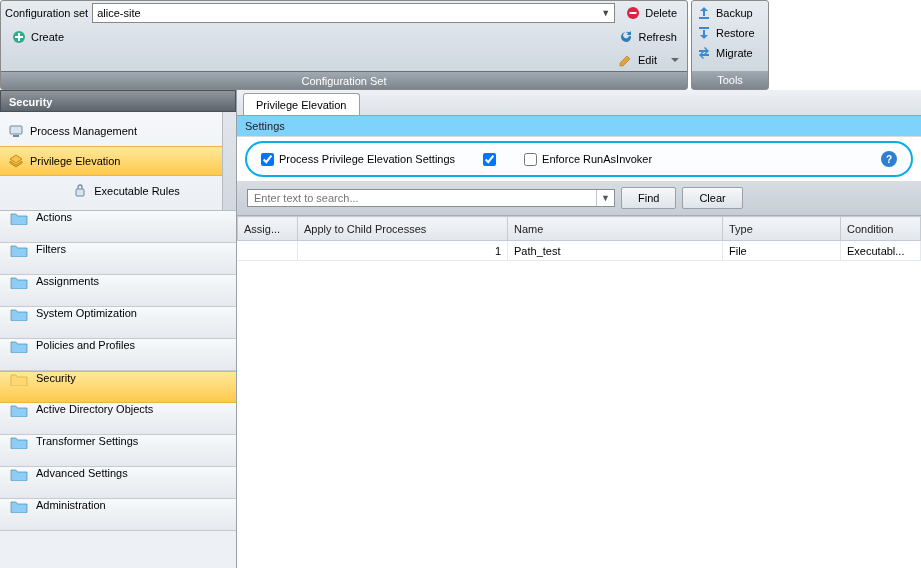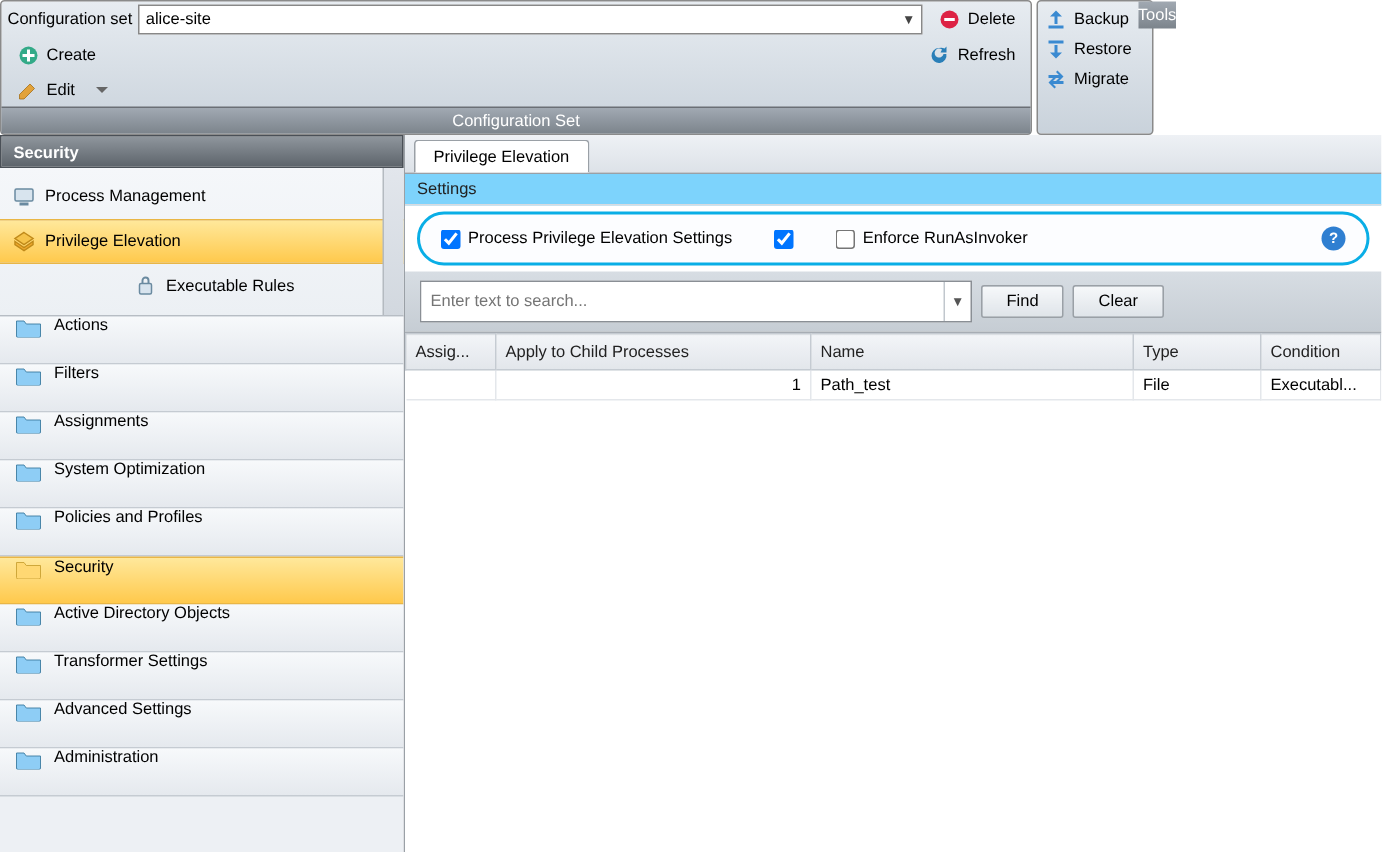--- a/index.html
+++ b/index.html
@@ -7,32 +7,32 @@
 
 
 .top-region { display: flex; }
 .config-panel { width: 688px; border: 1px solid #8a8a8a; background: linear-gradient(#e7ecf1, #c9d2db); border-radius: 3px; }
 .config-row1 { display: flex; align-items: center; height: 24px; padding: 2px 4px; gap: 4px; }
 .config-label { white-space: nowrap; }
 .config-select { flex: 1; height: 20px; background: #fff; border: 1px solid #888; display: flex; align-items: center; padding: 0 4px; justify-content: space-between; }
 .config-select .arrow { font-size: 9px; color: #444; }
 .tbtn { display: flex; align-items: center; gap: 4px; padding: 2px 6px; cursor: pointer; border-radius: 2px; }
 .config-row2 { display: flex; align-items: center; height: 24px; padding: 2px 4px; gap: 4px; }
-.config-row3 { display: flex; align-items: center; height: 22px; padding: 2px 4px; gap: 4px; justify-content: flex-start; }
+.config-row3 { display: flex; align-items: center; height: 22px; padding: 2px 4px; gap: 4px; justify-content: flex-end; }
 .config-title-bar { height: 18px; background: linear-gradient(#a1a9b2, #7c848c); color: #fff; text-align: center; line-height: 18px; border-top: 1px solid #6a6f75; }
 .spacer { flex: 1; }
 
-.tools-panel { width: 78px; margin-left: 3px; border: 1px solid #8a8a8a; background: linear-gradient(#e7ecf1, #c9d2db); border-radius: 3px; display: flex; flex-direction: row; }
+.tools-panel { width: 78px; margin-left: 3px; border: 1px solid #8a8a8a; background: linear-gradient(#e7ecf1, #c9d2db); border-radius: 3px; display: flex; flex-direction: column; }
 .tools-body { flex: 1; padding: 2px 4px; }
 .tool-item { display: flex; align-items: center; gap: 4px; height: 20px; cursor: pointer; }
 .tools-title { height: 18px; background: linear-gradient(#a1a9b2, #7c848c); color: #fff; text-align: center; line-height: 18px; }
 
 
 .main { display: flex; height: calc(568px - 90px); }
-.sidebar { width: 270px; display: flex; flex-direction: column; border-right: 1px solid #9aa0a6; }
+.sidebar { width: 237px; display: flex; flex-direction: column; border-right: 1px solid #9aa0a6; }
 .sidebar-header { height: 22px; background: linear-gradient(#8f969d, #5d646b); color: #fff; padding: 0 8px; line-height: 22px; font-weight: bold; border: 1px solid #4a5057; }
 .sidebar-tree { background: linear-gradient(#f5f7fa, #ecf0f4); padding: 4px 0; position: relative; }
 .sidebar-tree::after { content: ""; position: absolute; right: 0; top: 0; bottom: 0; width: 13px; background: linear-gradient(#e2e6ec, #d2d8df); border-left: 1px solid #b4bac0; }
 .tree-item { display: flex; align-items: center; gap: 6px; height: 30px; padding: 0 8px; cursor: pointer; }
 .tree-item.selected { background: linear-gradient(#ffe89b, #ffc94c); border-top: 1px solid #e9b646; border-bottom: 1px solid #e9b646; }
 .tree-item.child { padding-left: 24px; justify-content: center; }
 
 .nav-list { flex: 1; background: #edf0f4; border-top: 1px solid #b7bdc4; overflow: hidden; }
 .nav-item { display: flex; gap: 8px; height: 32px; padding: 0 10px; background: linear-gradient(#f7f9fb, #e5e9ee); border-bottom: 1px solid #c5cbd2; cursor: pointer; }
 .nav-item.selected { background: linear-gradient(#ffe89b, #ffc94c); border-top: 1px solid #e9b646; border-bottom: 1px solid #e9b646; }
@@ -43,21 +43,21 @@
 
 .group-label { padding: 4px 8px; color: #222; background: #7dd3fc; border-bottom: 1px solid #d7dbe0; }
 
 .settings-row { display: flex; align-items: center; gap: 28px; padding: 8px 14px; border: 2px solid #09aee6; border-radius: 18px; margin: 4px 8px; background: #fcfdff; }
 .chk { display: flex; align-items: center; gap: 5px; }
 .chk input { width: 13px; height: 13px; }
 
 .allrules-label { padding: 6px 10px; border-bottom: 1px solid #d7dbe0; background: #f7f9fb; }
 
 .search-row { display: flex; align-items: center; gap: 6px; padding: 6px 10px; background: linear-gradient(#d7dde3, #c6cdd4); border-bottom: 1px solid #a7adb4; }
-.search-box { flex: 0 0 368px; height: 28px; display: flex; background: #fff; border: 1px solid #8a8f95; }
+.search-box { flex: 0 0 368px; height: 18px; display: flex; background: #fff; border: 1px solid #8a8f95; }
 .search-box input { flex: 1; border: none; outline: none; padding: 0 6px; color: #8a8f95; font-size: 11px; }
 .search-box .dd { width: 18px; display: flex; align-items: center; justify-content: center; border-left: 1px solid #c1c7cd; color: #555; font-size: 9px; }
 .btn { height: 22px; padding: 0 16px; background: linear-gradient(#f6f8fa, #dfe4e9); border: 1px solid #9aa0a6; border-radius: 2px; cursor: pointer; }
 
 .grid { flex: 1; overflow: auto; }
 .grid table { width: 100%; border-collapse: collapse; }
 .grid th { background: linear-gradient(#f3f5f8, #e2e6eb); border: 1px solid #c5cbd2; text-align: left; padding: 4px 6px; font-weight: normal; color: #222; height: 24px; }
 .grid td { border-right: 1px solid #e4e7eb; border-bottom: 1px solid #e4e7eb; padding: 3px 6px; height: 20px; }
 .grid td.num { text-align: right; }
 

